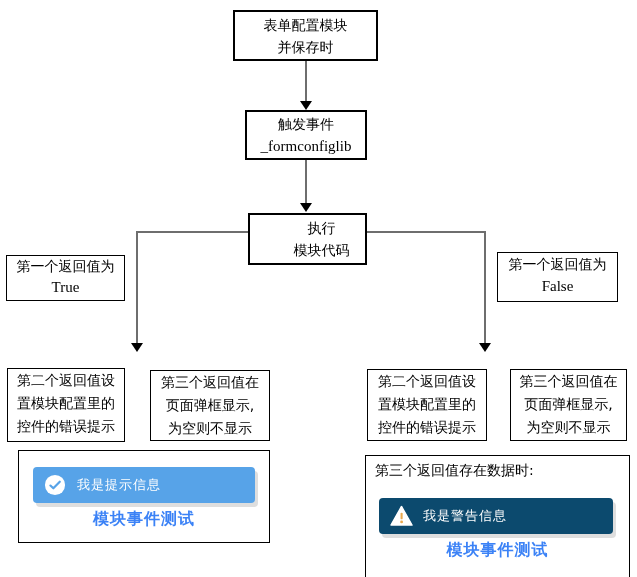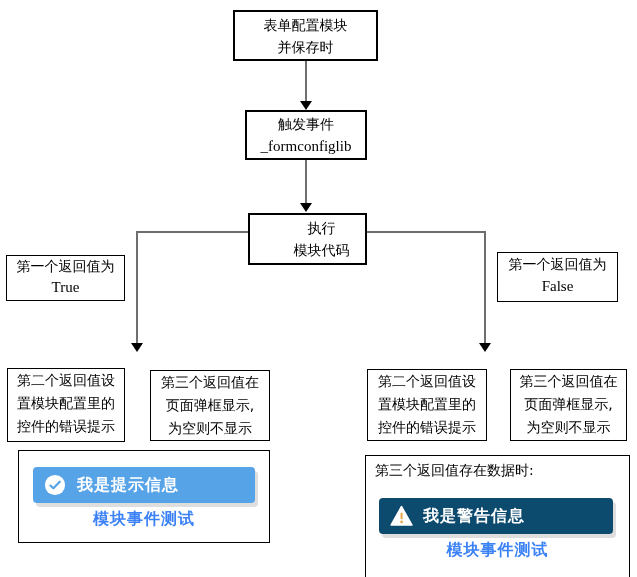--- a/index.html
+++ b/index.html
@@ -38,21 +38,21 @@
   .toast{
     position:absolute;border-radius:4px;box-sizing:border-box;
     box-shadow:3px 4px 0 rgba(0,0,0,0.13);
     display:flex;align-items:center;
   }
   .toast-info{background:#57a3e8;}
   .toast-warning{background:#0c4a6e;}
   .toast-icon{position:absolute;left:11px;top:50%;transform:translateY(-50%);display:flex;}
   .toast-text{
     position:absolute;left:44px;top:50%;transform:translateY(-50%);
-    color:#fff;font-size:16px;font-weight:700;letter-spacing:1px;white-space:nowrap;text-align:center;
+    color:#fff;font-size:13px;font-weight:400;letter-spacing:1px;white-space:nowrap;text-align:center;
   }
 </style>
 </head>
 <body>
 
 <div class="canvas">
 
   <div class="node" style="left:233px;top:10px;width:145px;height:51px;">
     <span>表单配置模块</span>
     <span>并保存时</span>

